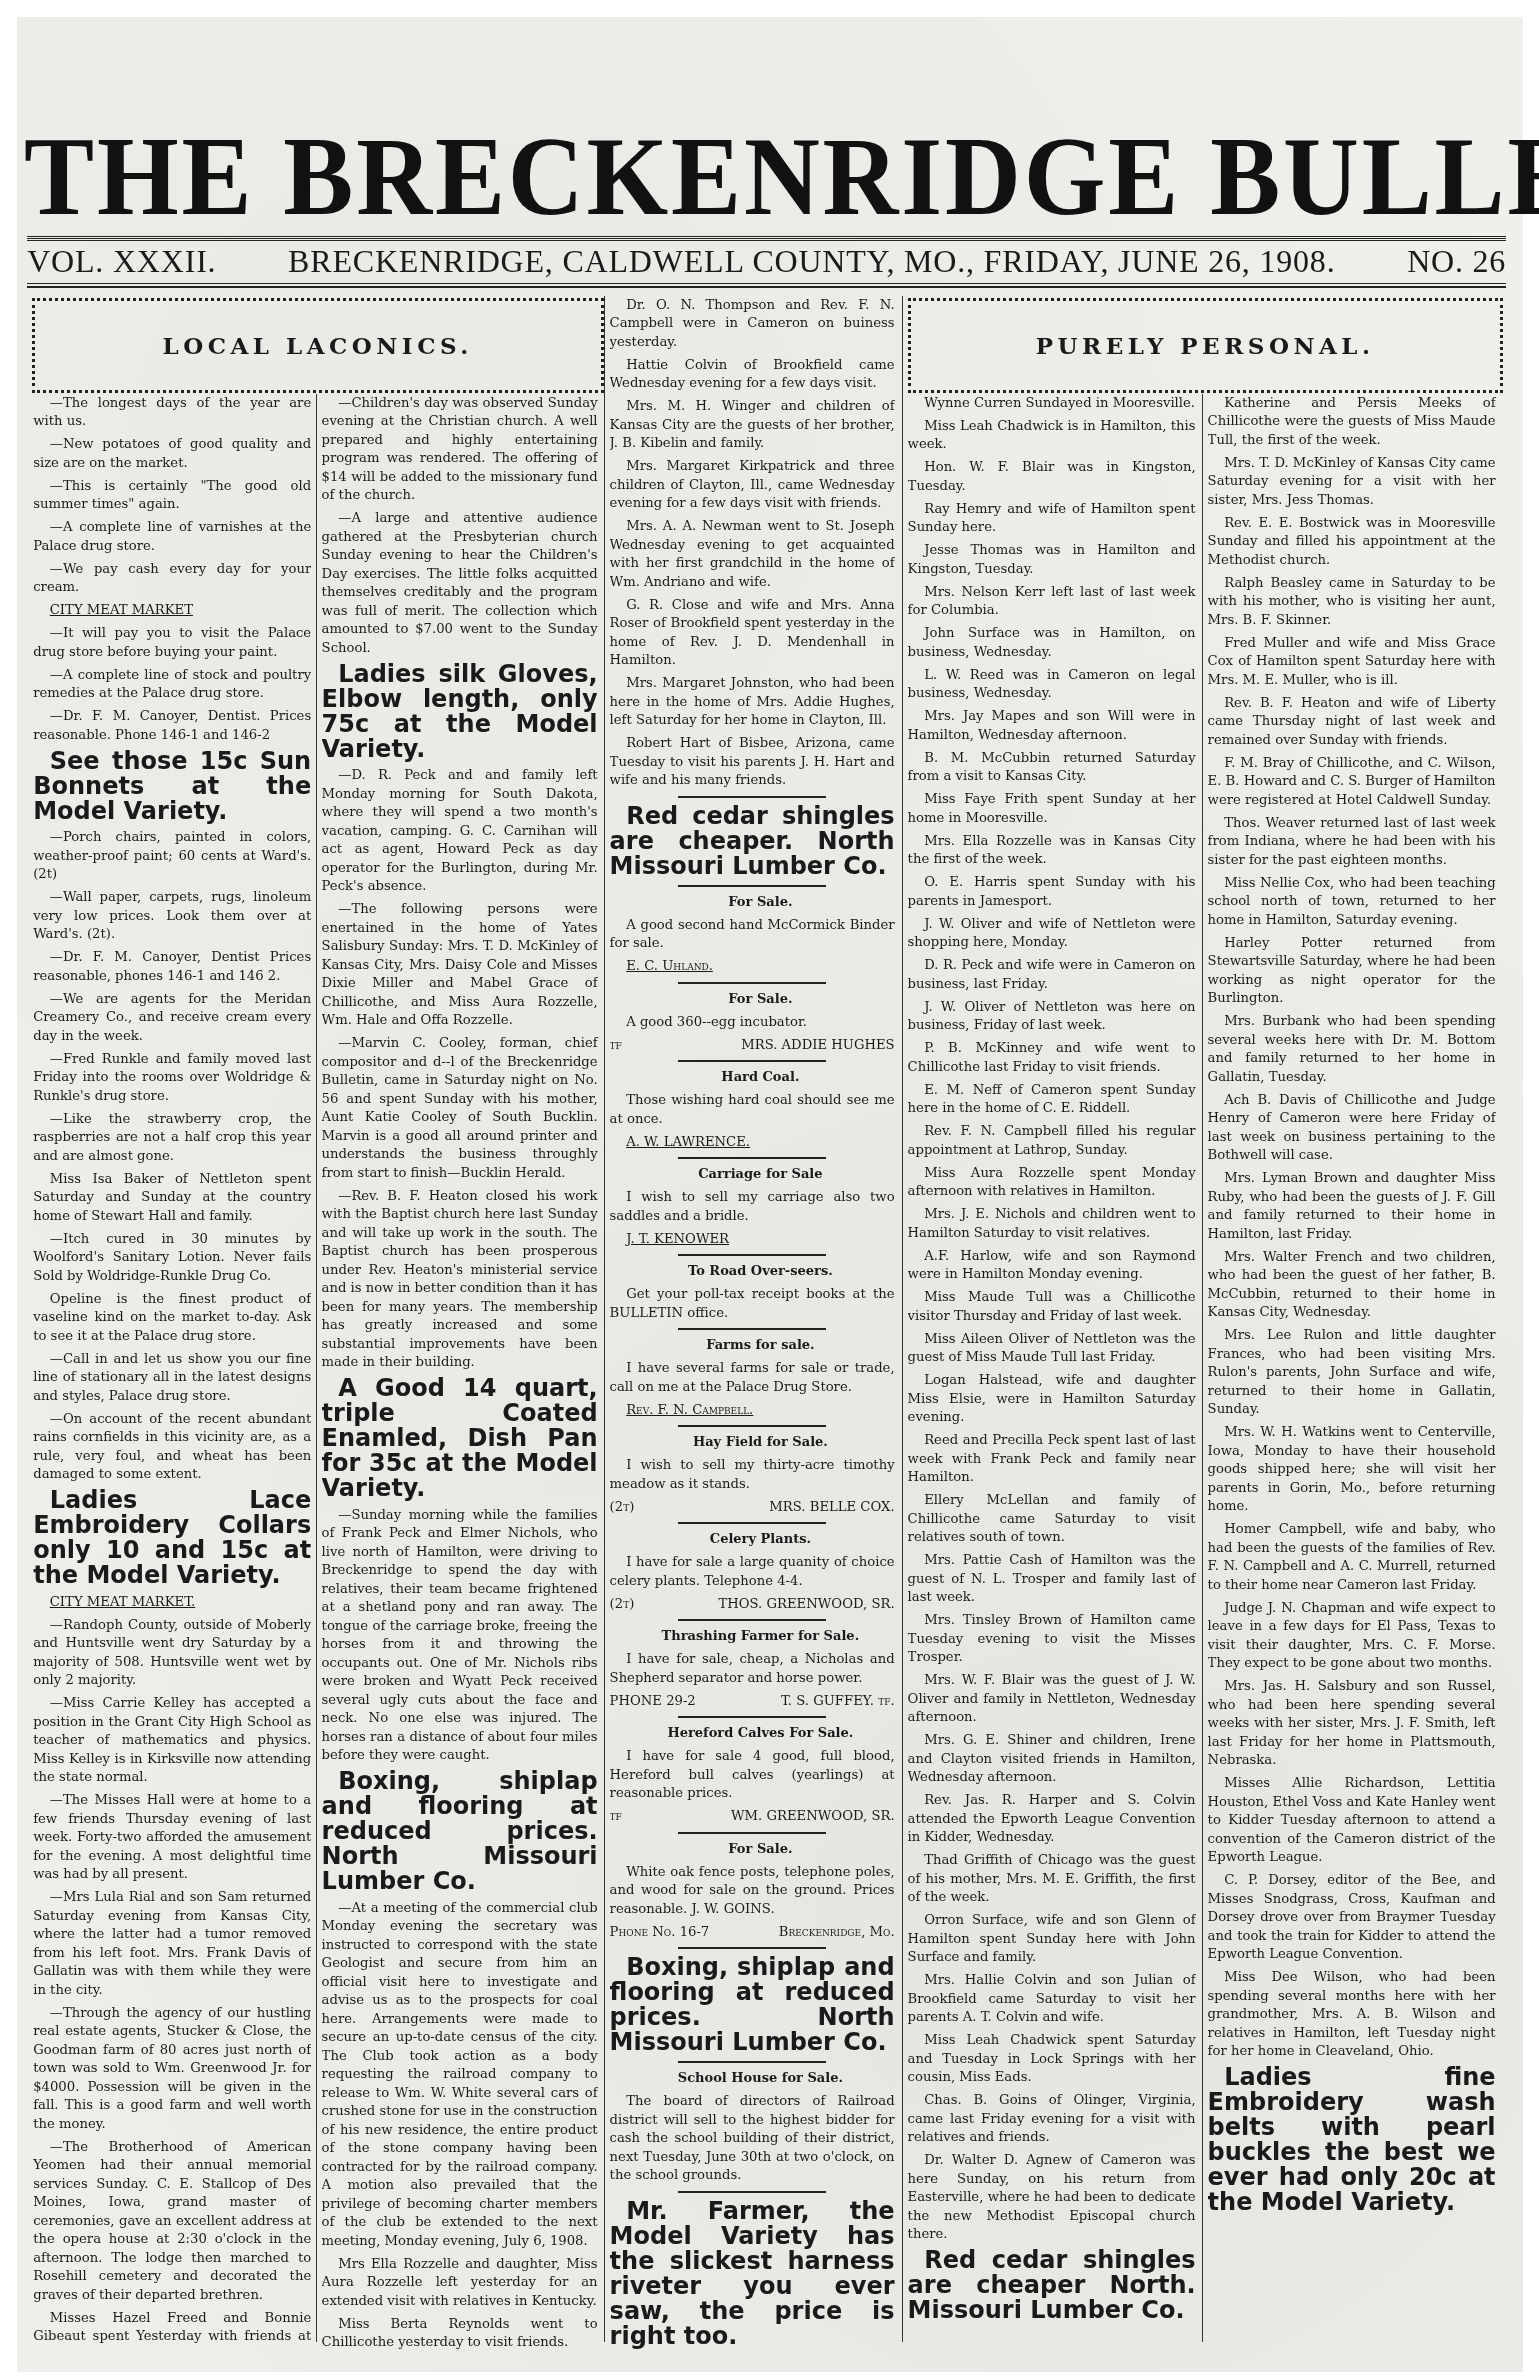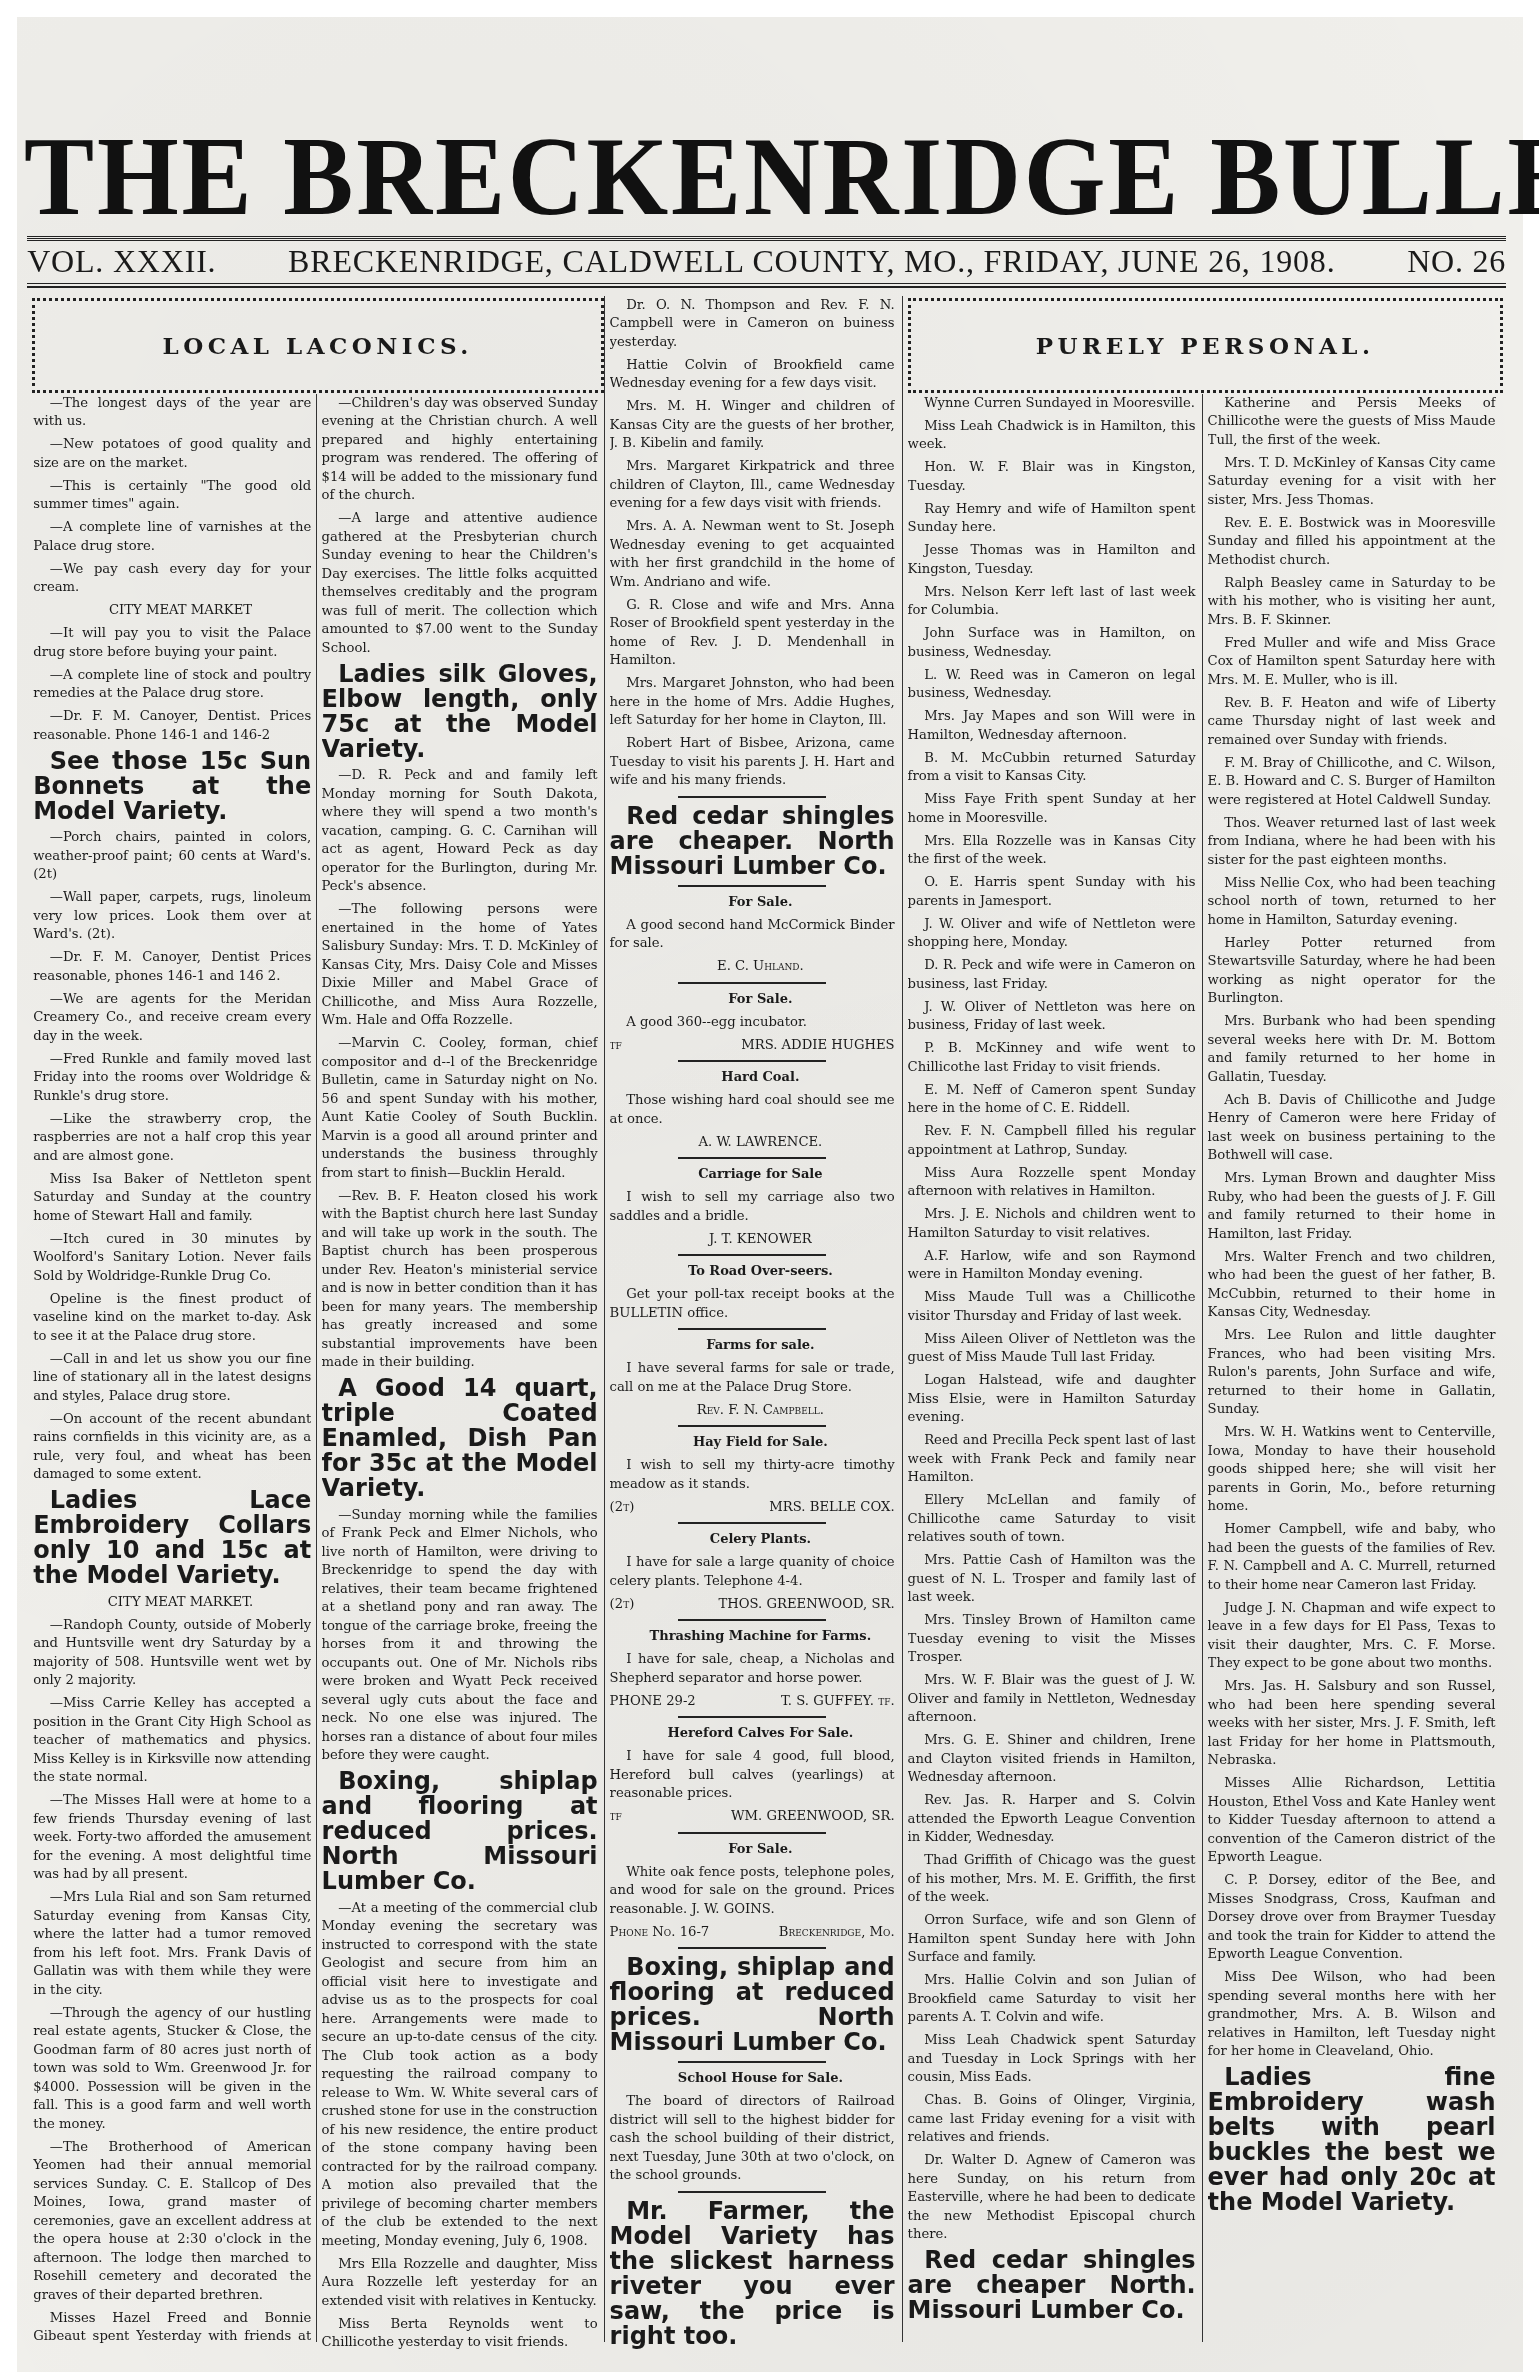--- a/index.html
+++ b/index.html
@@ -42,21 +42,21 @@
     border: 3px dotted #222;
     display:flex; align-items:center; justify-content:center;
     font-family: "DejaVu Serif", serif; font-weight: bold; font-size: 23px; letter-spacing: 4.5px;
   }
   .ad {
     font-family: "DejaVu Sans", sans-serif; font-weight: bold; font-size: 24px; line-height: 25px;
     text-align: justify; margin: 4.5px 0 6px 0; text-indent: 0;
   }
   .classified-title { text-align:center; font-weight:bold; font-size:13px; margin: 3px 0 1.5px 0; text-indent:0;}
   .short-rule { width: 52%; margin: 6px auto; border-top: 2.3px solid #222; }
-  .sig { text-align:center; font-variant: small-caps; text-indent:0; margin: 0 0 4.5px 0;}
+  .sig { text-align:left; font-variant: small-caps; text-indent:0; margin: 0 0 4.5px 0; text-decoration: underline;}
   .row-sig { display:flex; justify-content:space-between; text-indent:0; margin:0 0 4.5px 0; font-variant: small-caps;}
 </style>
 </head>
 <body>
 
 <div class="page">
 
   <div class="masthead">THE BRECKENRIDGE BULLETIN.</div>
   <div class="rule-top"></div>
   <div class="dateline">
@@ -177,21 +177,21 @@
 
     <div class="short-rule"></div>
     <p class="classified-title">Celery Plants.</p>
     <p>I have for sale a large quanity of choice celery plants. Telephone 4-4.</p>
     <div class="row-sig">
         <span>(2t)</span>
         <span>THOS. GREENWOOD, SR.</span>
       </div>
 
     <div class="short-rule"></div>
-    <p class="classified-title">Thrashing Machine for Farms.</p>
+    <p class="classified-title">Thrashing Farmer for Sale.</p>
     <p>I have for sale, cheap, a Nicholas and Shepherd separator and horse power.</p>
     <div class="row-sig">
         <span>PHONE 29-2</span>
         <span>T. S. GUFFEY. tf.</span>
       </div>
 
     <div class="short-rule"></div>
     <p class="classified-title">Hereford Calves For Sale.</p>
     <p>I have for sale 4 good, full blood, Hereford bull calves (yearlings) at reasonable prices.</p>
     <div class="row-sig">

